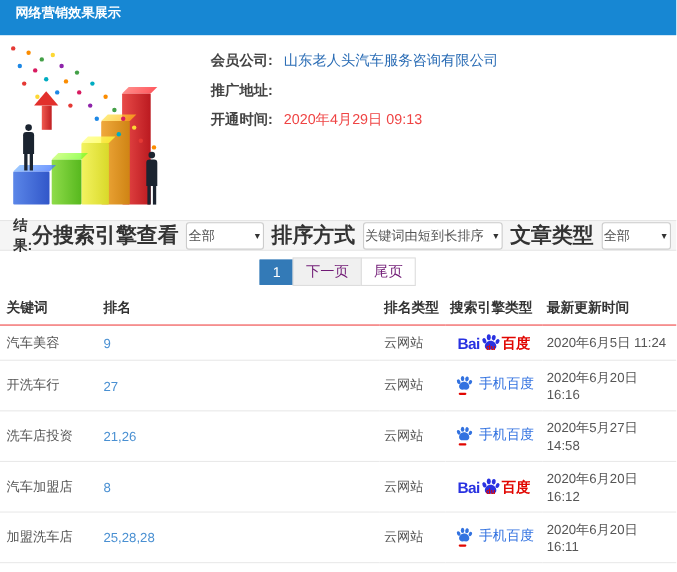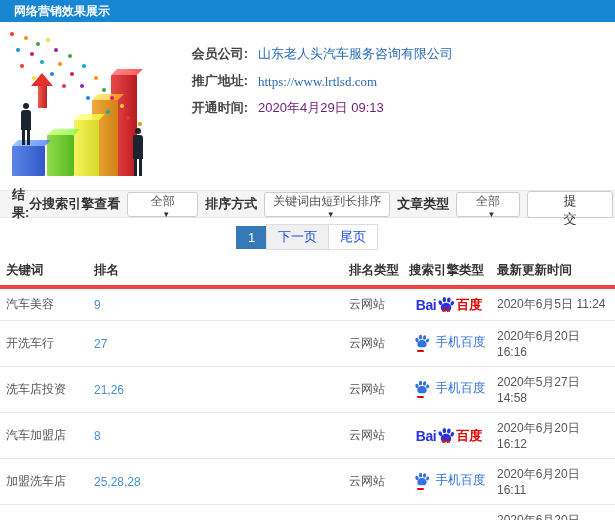--- a/index.html
+++ b/index.html
@@ -1,30 +1,30 @@
 <!DOCTYPE html>
 <html><head>
 <meta charset="utf-8">
 <style>
   * { margin:0; padding:0; box-sizing:border-box; }
   html,body { width:615px; height:520px; background:#fff; overflow:hidden;
     font-family:"Liberation Sans","DejaVu Sans",sans-serif; }
 
   
-  .topbar { height:22px; background:#1787d3; color:#fff; font-size:12px; font-weight:bold;
+  .topbar { height:32px; background:#1787d3; color:#fff; font-size:12px; font-weight:bold;
     line-height:22px; padding-left:14px; }
 
   
   .info-section { position:relative; height:168px; }
   .info-fields { padding:14px 0 0 160px; }
-  .info-row { display:flex; align-items:flex-end; height:27px; }
+  .info-row { display:flex; align-items:flex-start; height:27px; }
   .info-label { width:88px; text-align:right; font-size:13px; font-weight:bold; color:#444;
     margin-right:10px; white-space:nowrap; }
   .info-link { font-size:13px; color:#2a6cb5; text-decoration:none; cursor:pointer;font-family:Liberation Serif, serif; }
-  .info-plain { font-size:13px; color:#701a75; }
+  .info-plain { font-size:13px; color:#ef4444; }
   .info-num { font-size:13px; color:#f60; font-weight:bold; }
   .info-unit { font-size:13px; color:#2a6cb5; }
 
   
   .hero { position:absolute; left:0; top:2px; width:175px; height:162px; }
   .bar { position:absolute; bottom:10px; border-radius:1px; }
   .bar::before { content:''; position:absolute; top:-6px; left:3px; width:100%; height:6px;
     transform:skewX(-45deg); opacity:.75; background:inherit; filter:brightness(1.35); }
   .bar-blue   { left:12px;  width:33px; height:30px;  background:linear-gradient(90deg,#5b86e8,#3157c9); z-index:6; }
   .bar-green  { left:47px;  width:27px; height:41px;  background:linear-gradient(90deg,#8fdc4a,#57b81e); z-index:5; }
@@ -50,42 +50,42 @@
   .man .torso { width:10px; height:20px; background:#1b2430; border-radius:3px 3px 0 0; margin:0 auto; }
   .man .legs { display:flex; justify-content:center; gap:2px; }
   .man .legs i { width:3px; height:15px; background:#1b2430; }
   .man-right .torso { height:24px; } .man-right .legs i { height:17px; }
 
   
   .result-bar { height:28px; background:#f5f5f5; border-top:1px solid #e6e6e6;
     border-bottom:1px solid #e6e6e6; display:flex; align-items:center; padding:0 12px; }
   .result-label { font-size:13px; font-weight:bold; color:#333; }
   .controls { margin-left:auto; display:flex; align-items:center; gap:7px; }
-  .f-label { font-size:13px; font-weight:bold; color:#333; white-space:nowrap; }
+  .f-label { font-size:19px; font-weight:bold; color:#333; white-space:nowrap; }
   .sel { display:inline-flex; align-items:center; justify-content:space-between;
     background:#fff; border:1px solid #ccc; border-radius:3px; height:25px; padding:0 1px;
-    font-size:12px; color:#555; cursor:pointer; white-space:nowrap;flex-direction:column; }
+    font-size:12px; color:#555; cursor:pointer; white-space:nowrap; }
   .sel .caret { font-size:8px; color:#333; margin-left:7px; }
   .sel-engine { width:74px; } .sel-sort { width:132px; } .sel-article { width:66px; }
   .submit-btn { height:27px; padding:0 30px; background:#fff; border:1px solid #ccc;
     border-radius:3px; font-size:13px; color:#333; cursor:pointer;
     font-family:"Liberation Sans",sans-serif; }
 
   
   .pagination { height:38px; display:flex; align-items:center; justify-content:center; }
   .pg { font-size:13px; border:1px solid #ddd; padding:3px 11px; cursor:pointer;
-    color:#1d4ed8; background:#fff; margin-left:-1px; }
+    color:#701a75; background:#fff; margin-left:-1px; }
   .pg.active { background:#337ab7; border-color:#337ab7; color:#fff; }
   .pg.next { background:#f0f0f0; }
 
   
   table { width:615px; border-collapse:collapse; table-layout:fixed; }
   col.c1{width:90px} col.c2{width:255px} col.c3{width:60px} col.c4{width:88px} col.c5{width:122px}
   th { text-align:left; font-size:12.5px; font-weight:bold; color:#333;
-    padding:6px 4px; border-bottom:4px solid #ef4444;margin-top:30px; }
+    padding:6px 4px; border-bottom:1px solid #ef4444;margin-top:30px; }
   td { font-size:12px; color:#555; padding:7px 4px; border-bottom:1px solid #e9e9e9; height:28px; }
   th:first-child, td:first-child { padding-left:6px; }
   .rank-link { color:#4a90d2; text-decoration:none; cursor:pointer; }
   td.engine { text-align:center; padding:3px 0; }
 
   
   .baidu-pc { display:inline-flex; align-items:center; line-height:1; }
   .baidu-pc .bai { color:#2932e1; font-size:14px; font-weight:bold; letter-spacing:-.5px; }
   .baidu-pc .bd  { color:#e10601; font-size:13px; font-weight:bold; }
   .paw { position:relative; display:inline-block; width:18px; height:18px; color:#2932e1; margin:0 1px; }
@@ -135,21 +135,20 @@
         </div>
       </div>
   </div>
   <div class="info-fields">
     <div class="info-row">
       <span class="info-label">会员公司:</span>
       <a class="info-link">山东老人头汽车服务咨询有限公司</a>
     </div>
     <div class="info-row">
       <span class="info-label">推广地址:</span>
-      <a class="info-link">https://www.lrtlsd.com</a>
     </div>
     <div class="info-row">
       <span class="info-label">开通时间:</span>
       <span class="info-plain">2020年4月29日 09:13</span>
     </div>
   </div>
 </div>
 
 <div class="result-bar">
   <span class="result-label">结果:</span>

